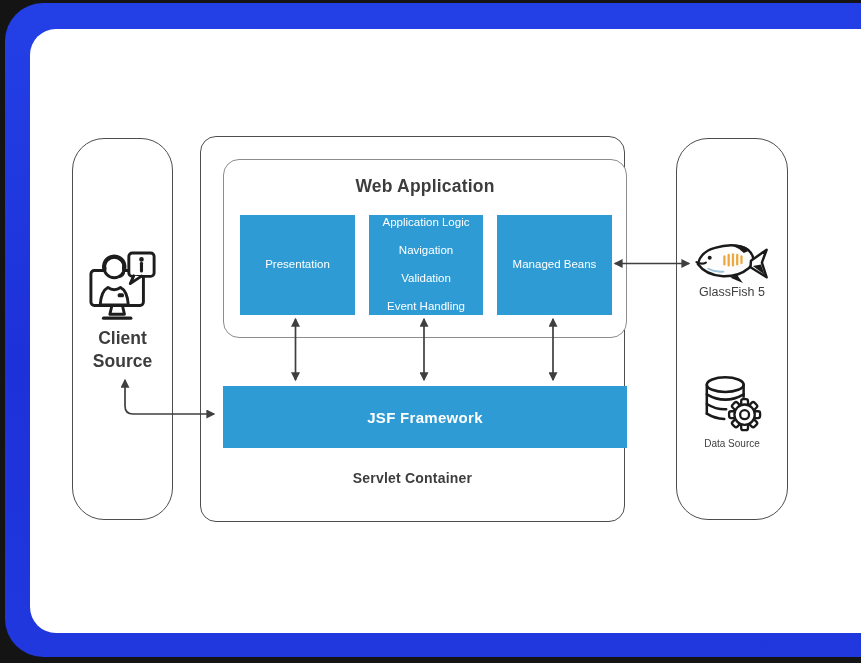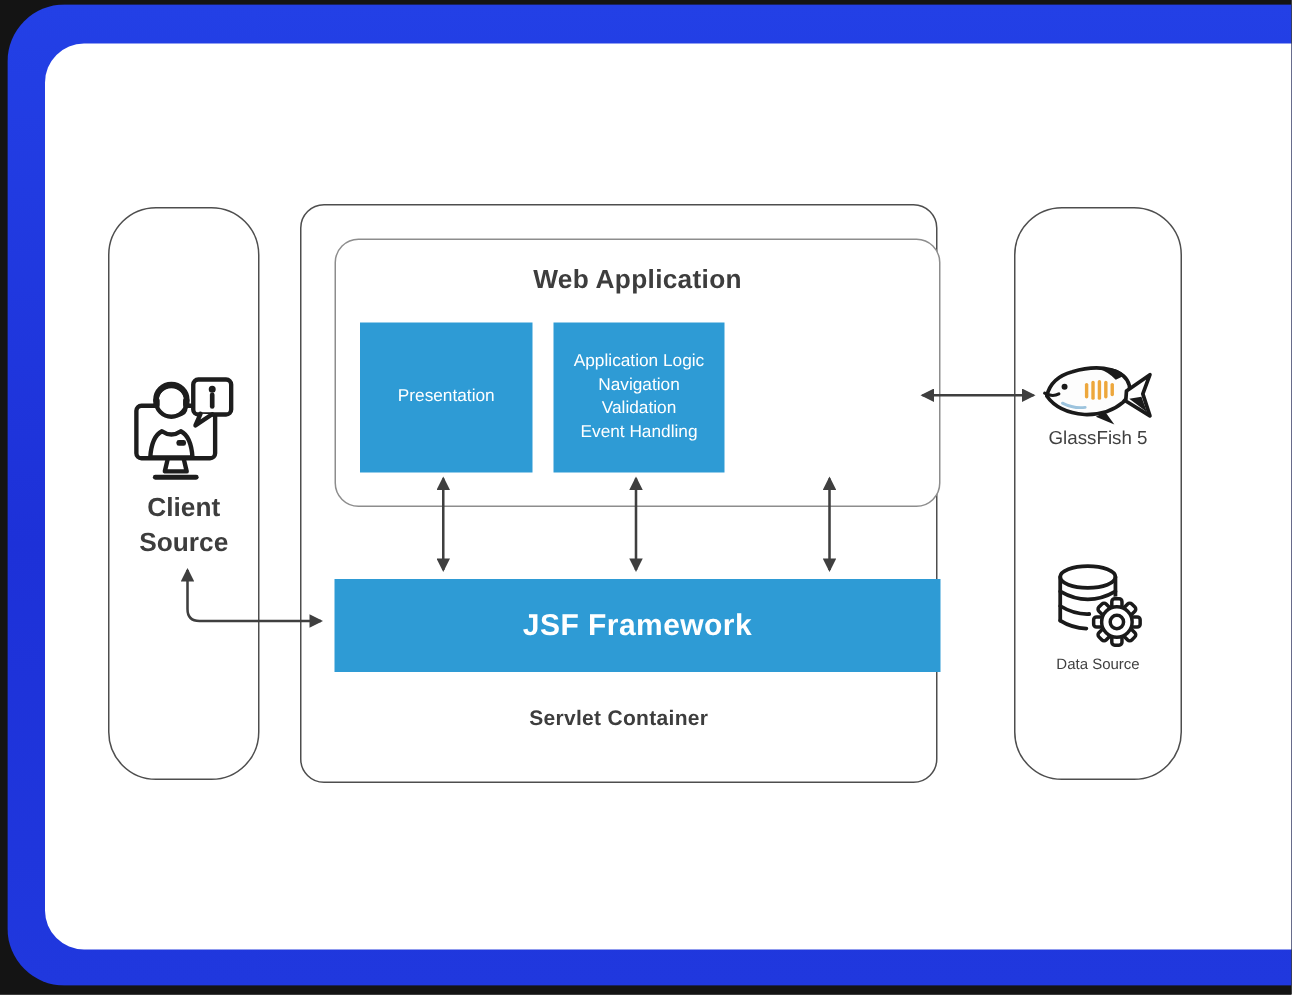--- a/index.html
+++ b/index.html
@@ -32,26 +32,26 @@
   .webapp-title{
     position:absolute;left:0;right:0;top:16px;text-align:center;
     font-size:17.5px;font-weight:bold;color:var(--text-dark,#3d3d3d);letter-spacing:.2px;
   }
   .module{
     position:absolute;top:55px;height:100px;background:var(--box-blue,#2e9bd5);
     color:#fff;display:flex;flex-direction:column;align-items:center;justify-content:center;
     text-align:center;font-size:11.5px;line-height:15.5px;
   }
   .module-presentation{left:16px;width:115px;}
-  .module-logic{left:145px;width:114px;}
+  .module-logic{left:145px;width:114px;justify-content:space-between;}
   .module-beans{left:273px;width:115px;}
   .jsf-bar{
     position:absolute;left:22px;top:249px;width:404px;height:62px;
     background:var(--box-blue,#2e9bd5);color:#fff;display:flex;align-items:center;justify-content:center;
-    font-size:20px;font-weight:bold;letter-spacing:.3px;
+    font-size:15px;font-weight:bold;letter-spacing:.3px;
   }
   .servlet-label{
     position:absolute;left:0;right:0;top:333px;text-align:center;
     font-size:14px;font-weight:bold;color:var(--text-dark,#3d3d3d);letter-spacing:.2px;
   }
   .client-icon{position:absolute;left:50%;top:112px;transform:translateX(-50%);}
   .client-label{
     position:absolute;left:0;right:0;top:188px;text-align:center;
     font-size:17.5px;line-height:23px;font-weight:bold;color:var(--text-dark,#3d3d3d);
   }
@@ -111,20 +111,23 @@
         <span>Presentation</span>
       </div>
 
       <div class="module module-logic">
         <span>Application Logic</span>
         <span>Navigation</span>
         <span>Validation</span>
         <span>Event Handling</span>
       </div>
 
+      <div class="module module-beans">
+        <span>Managed Beans</span>
+      </div>
     </div>
 
     <div class="jsf-bar">
       <span>JSF Framework</span>
     </div>
 
     <div class="servlet-label">Servlet Container</div>
   </div>
 
   <div class="outline-box server-box">

